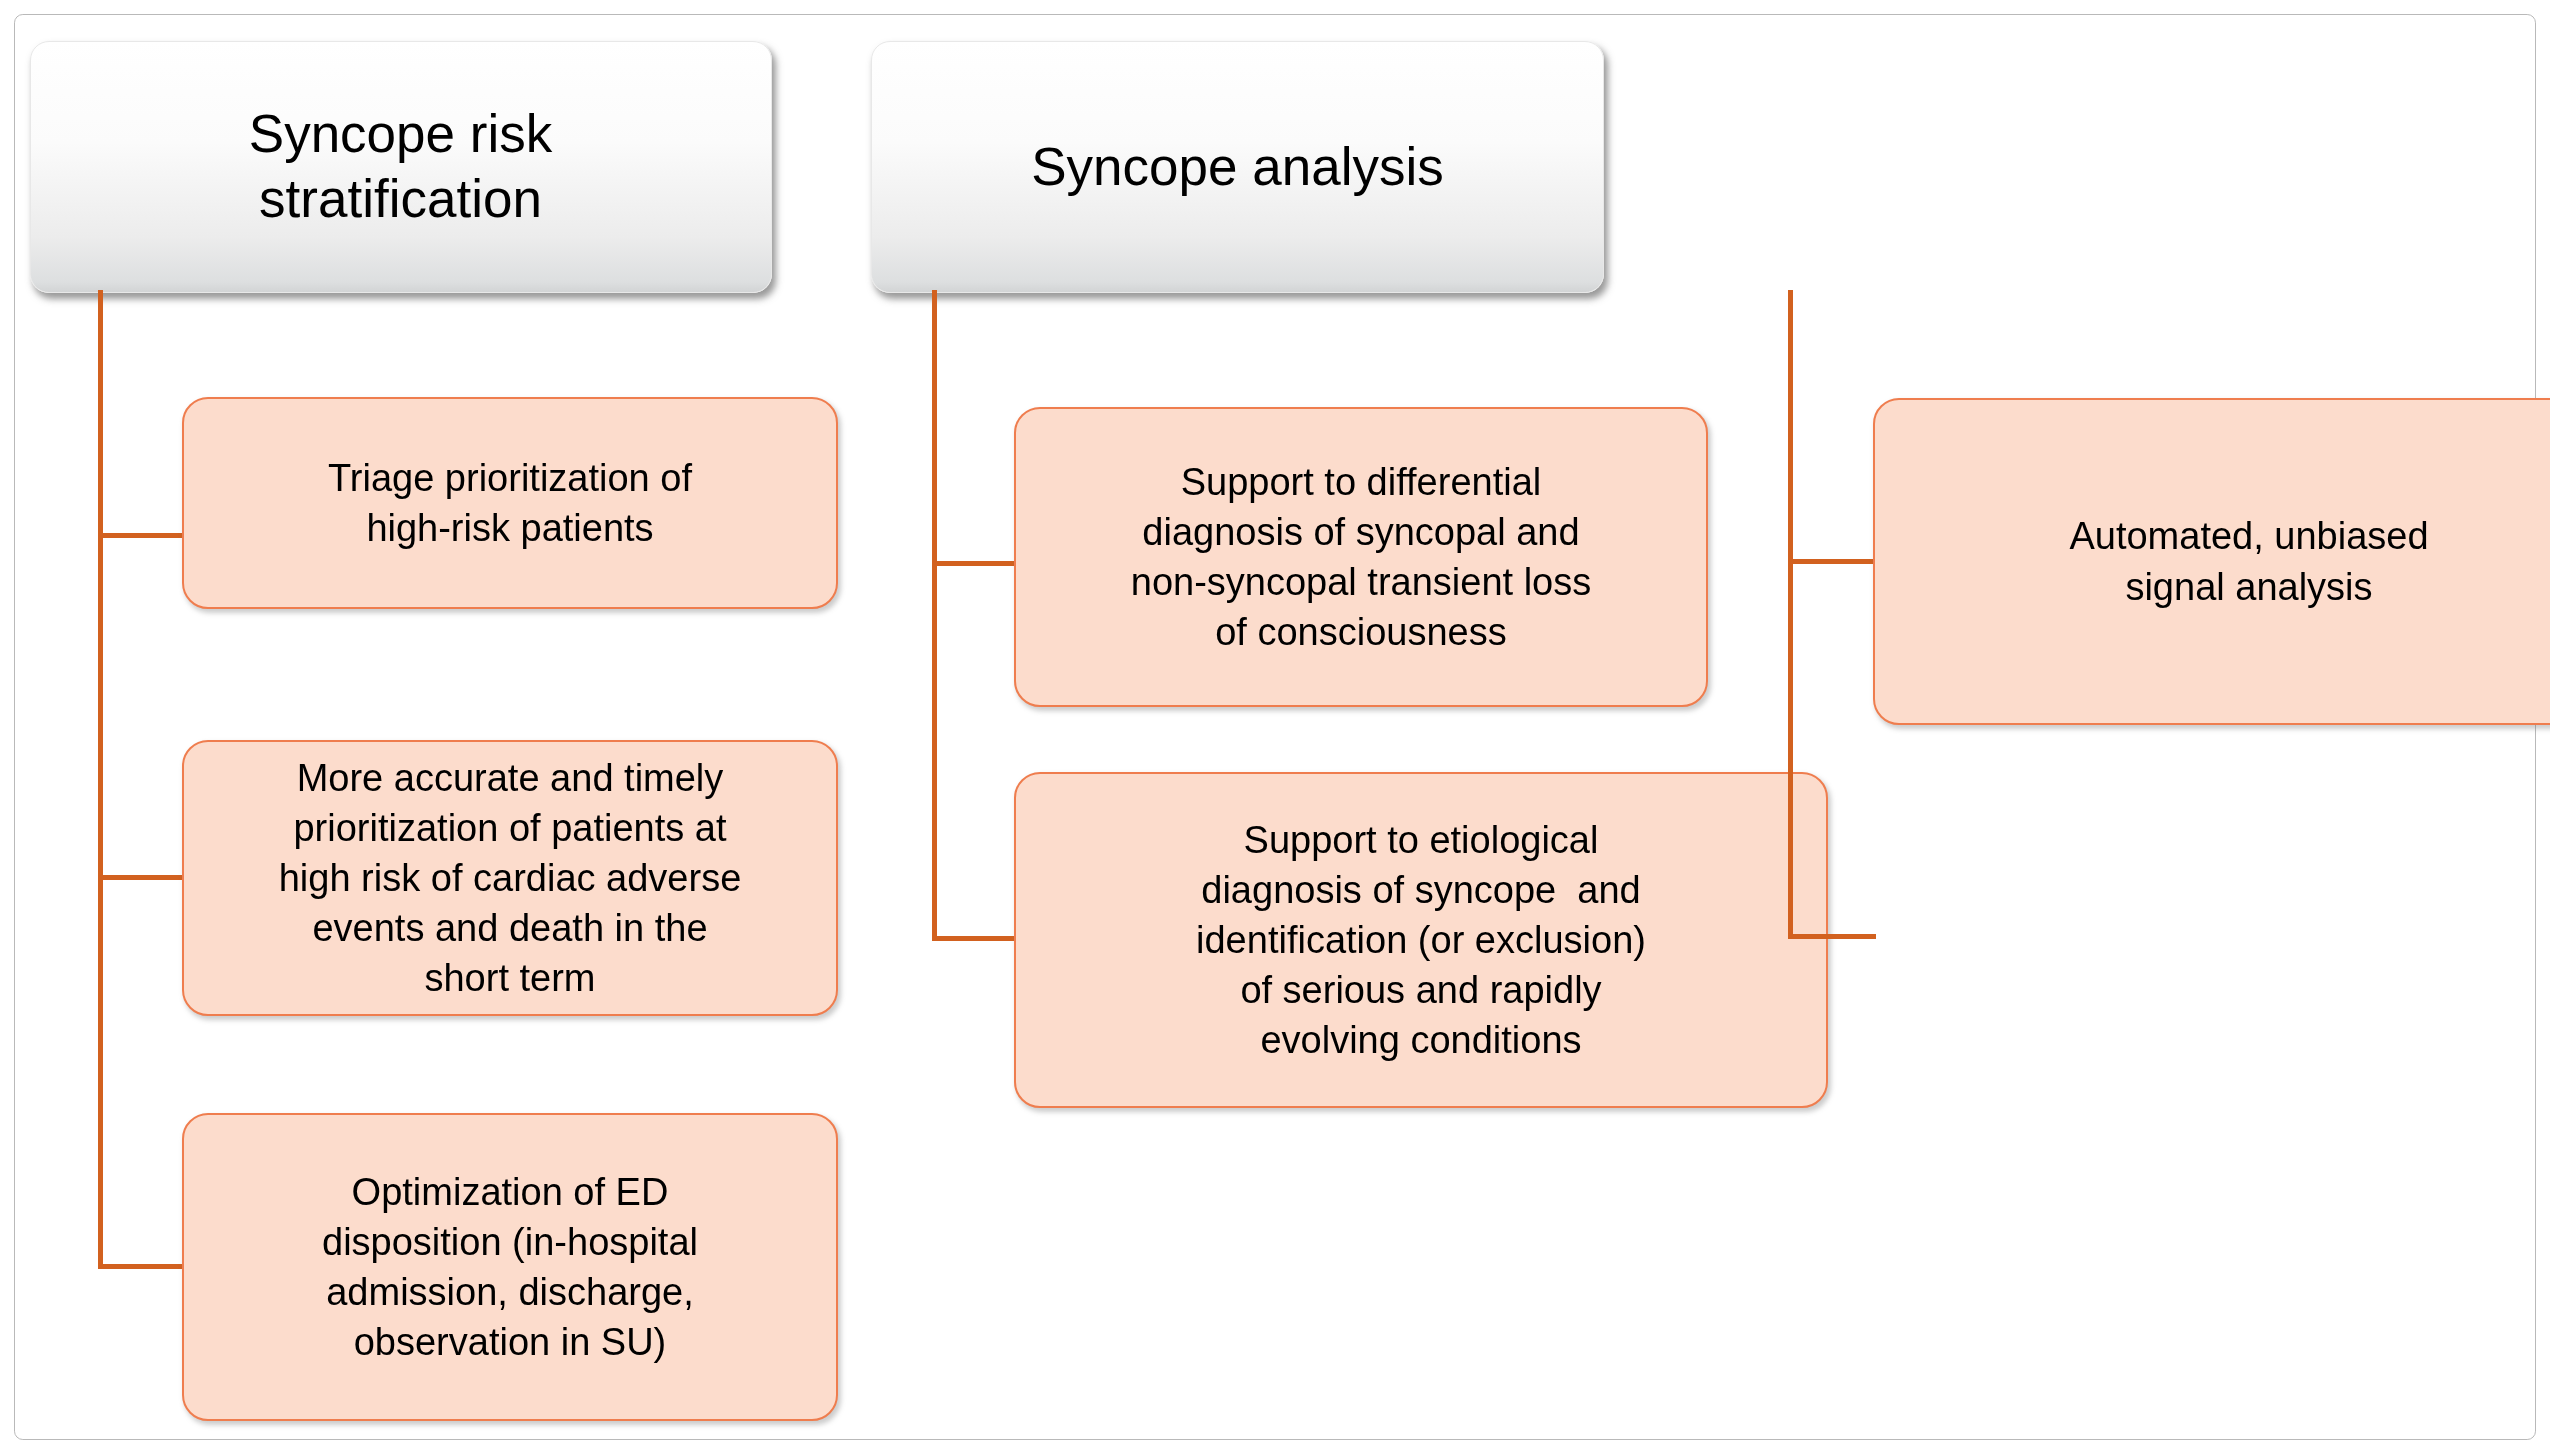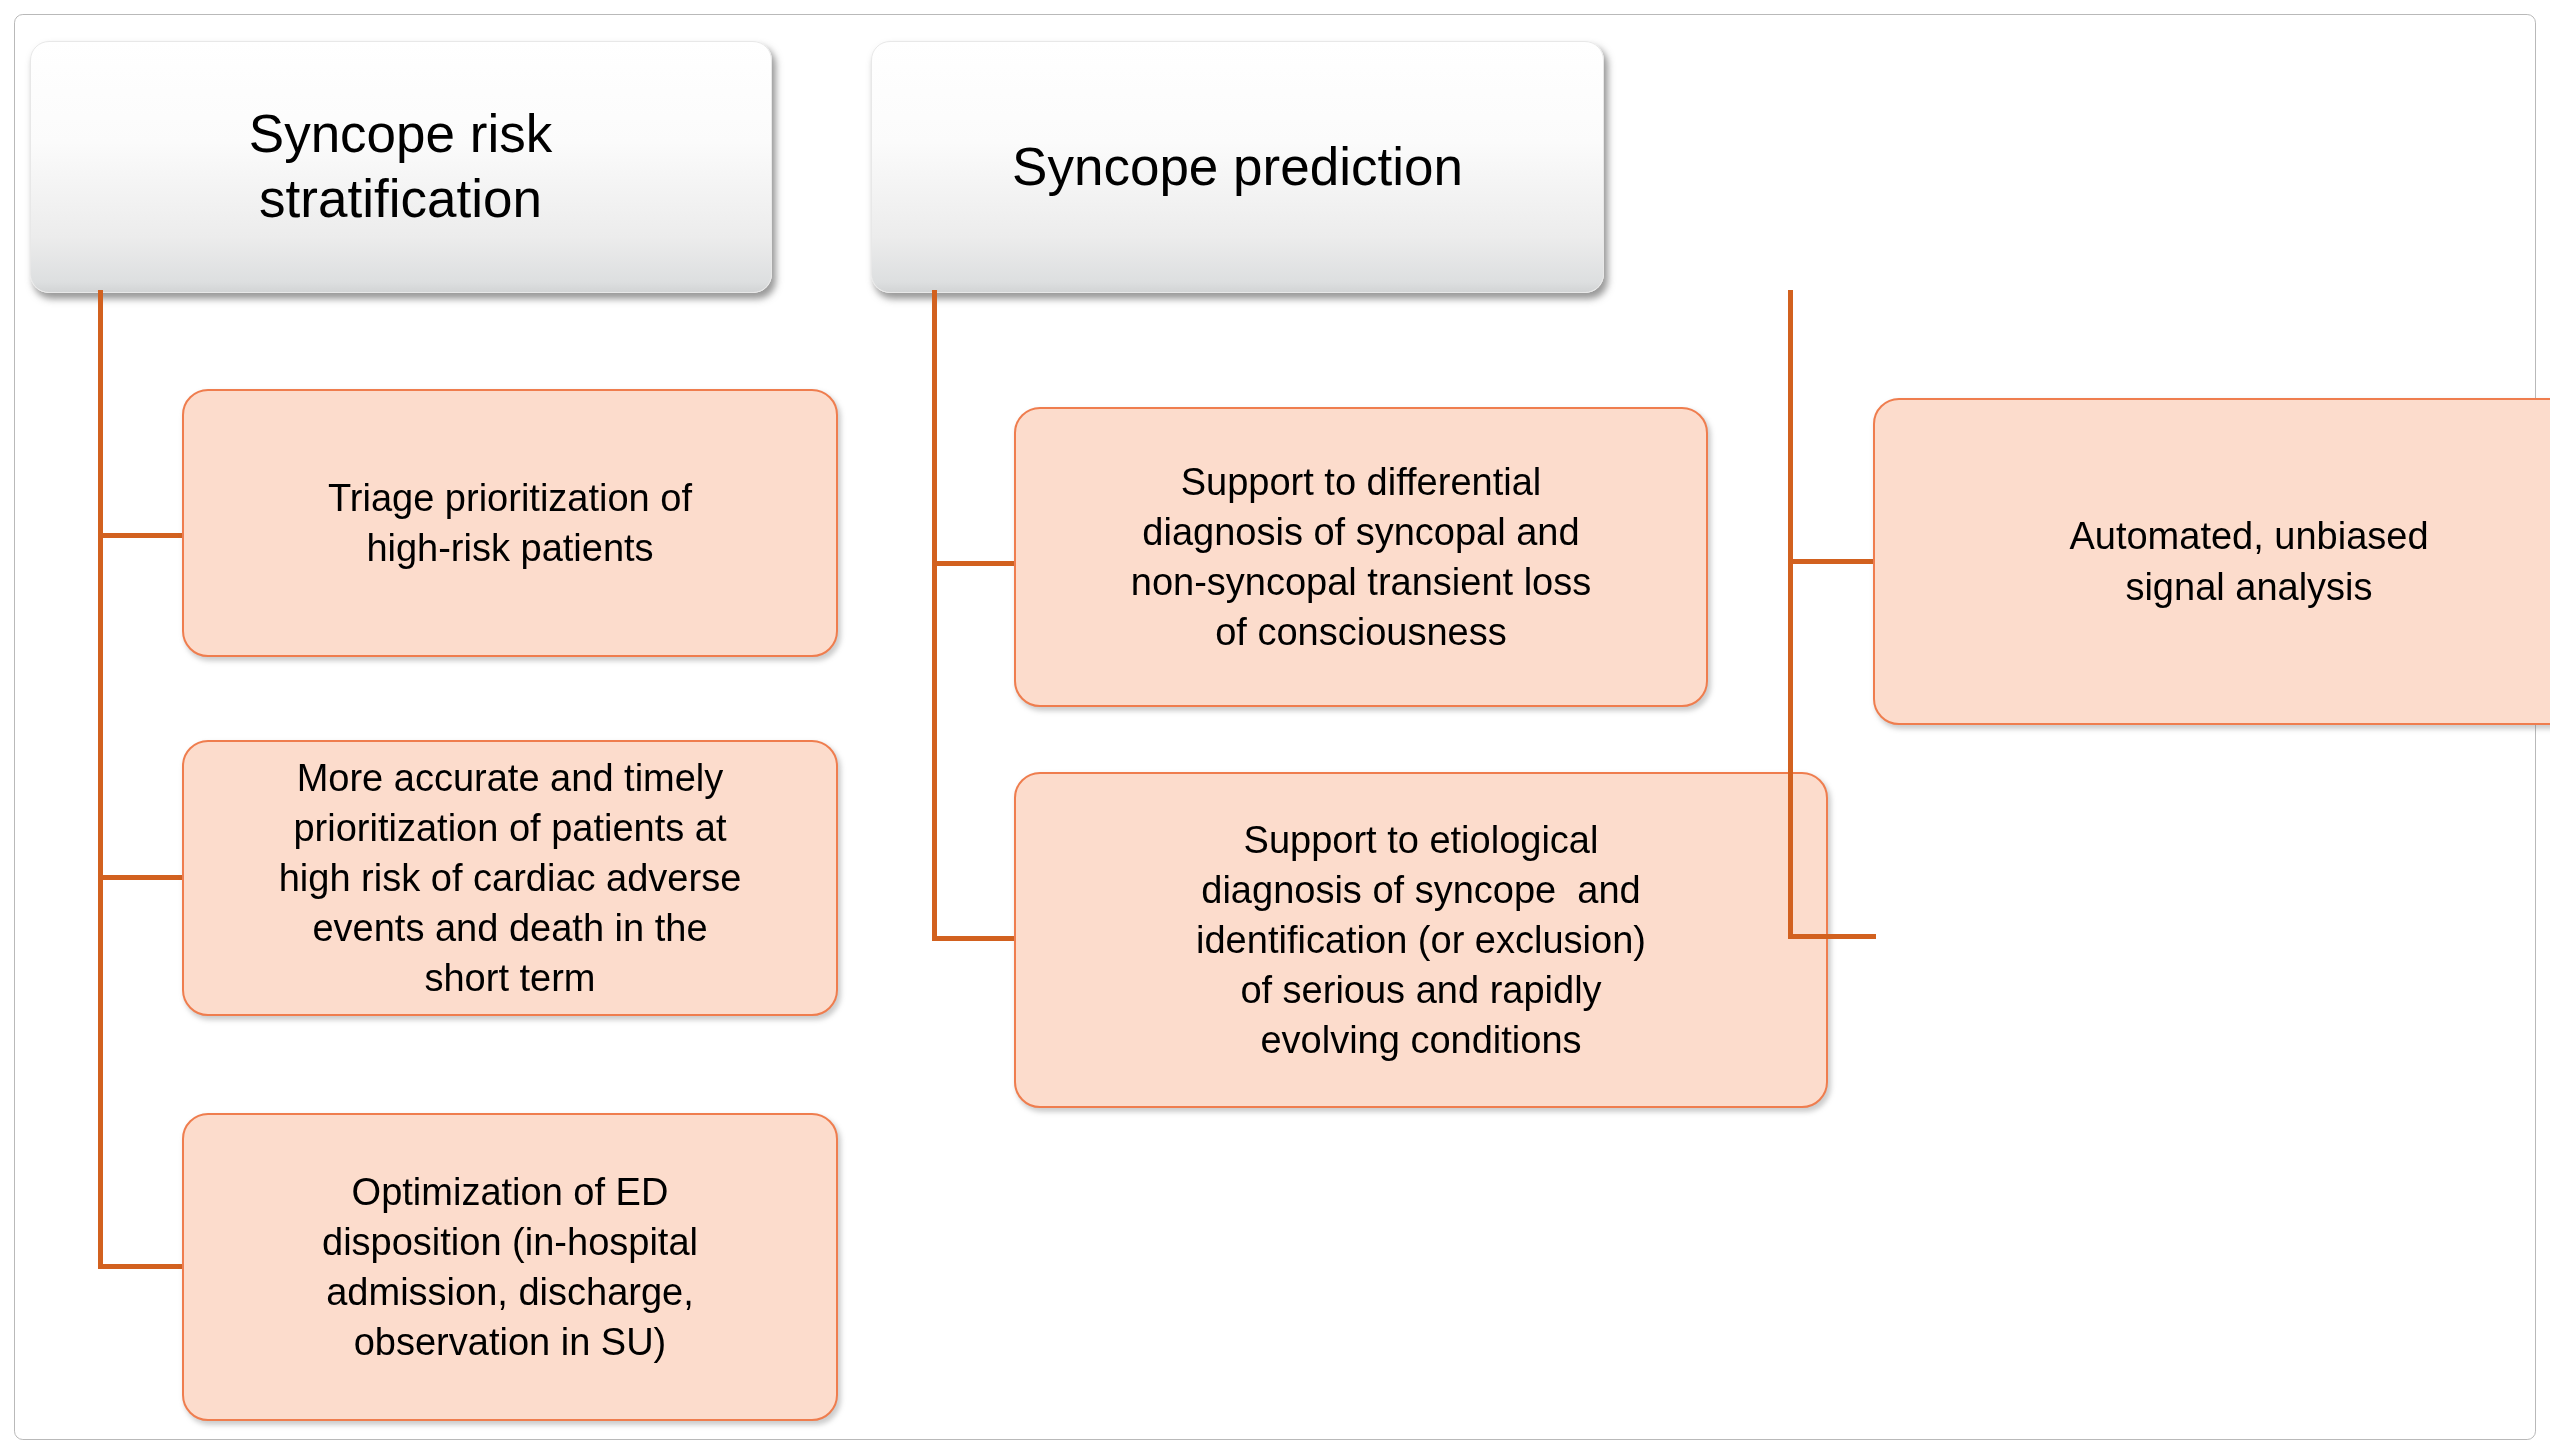--- a/index.html
+++ b/index.html
@@ -70,21 +70,21 @@
   }
   .stub {
     position: absolute;
     height: 5px;
     background: #d2611f;
   }
 
   
   .h1 { left: 29.5px;  top: 41px;  width: 740px; }
   .t1 { left: 98px; top: 290px; height: 979px; }
-  .c1b1 { left: 182px; top: 389px;  width: 656px; height: 268px; }
+  .c1b1 { left: 182px; top: 397px;  width: 656px; height: 212px; }
   .c1b2 { left: 182px; top: 740px; width: 656px; height: 276px; }
   .c1b3 { left: 182px; top: 1113px; width: 656px; height: 308px; }
   .s1a { left: 98px; top: 533px;  width: 88px; }
   .s1b { left: 98px; top: 875px; width: 88px; }
   .s1c { left: 98px; top: 1264px; width: 88px; }
 
   
   .h2x { left: 871px; top: 41px; width: 731px; }
   .t2 { left: 932px; top: 290px; height: 650px; }
   .c2b1 { left: 1014px; top: 407px;  width: 694px; height: 300px; }
@@ -117,21 +117,21 @@
   <div class="item-box c1b2">More accurate and timely
 prioritization of patients at
 high risk of cardiac adverse
 events and death in the
 short term</div>
   <div class="item-box c1b3">Optimization of ED
 disposition (in-hospital
 admission, discharge,
 observation in SU)</div>
 
-  <div class="header-box h2x">Syncope prediction</div>
+  <div class="header-box h2x">Syncope analysis</div>
   <div class="trunk t2"></div>
   <div class="stub s2a"></div>
   <div class="stub s2b"></div>
   <div class="item-box c2b1">Support to differential
 diagnosis of syncopal and
 non-syncopal transient loss
 of consciousness</div>
   <div class="item-box c2b2">Support to etiological
 diagnosis of syncope  and
 identification (or exclusion)

